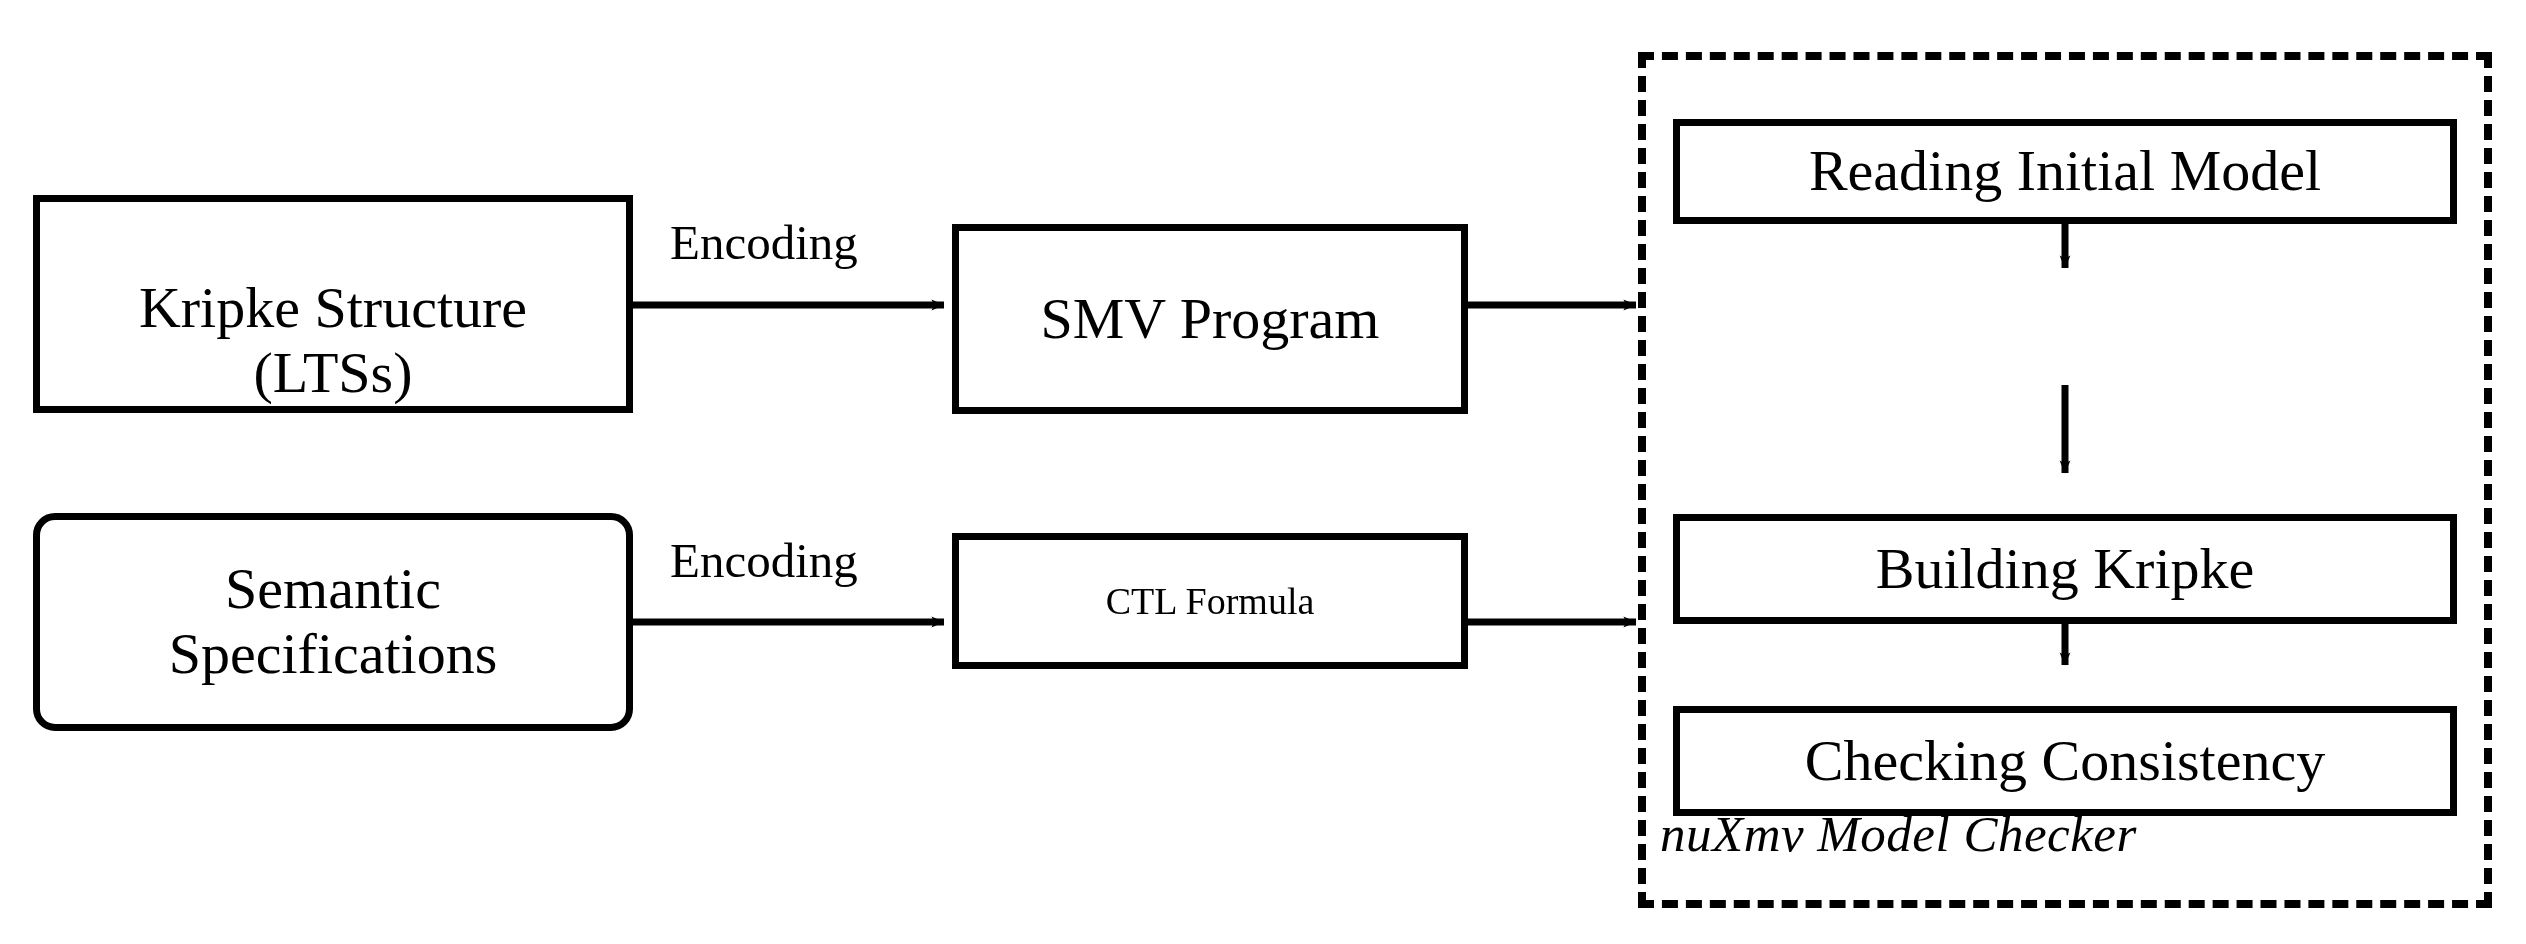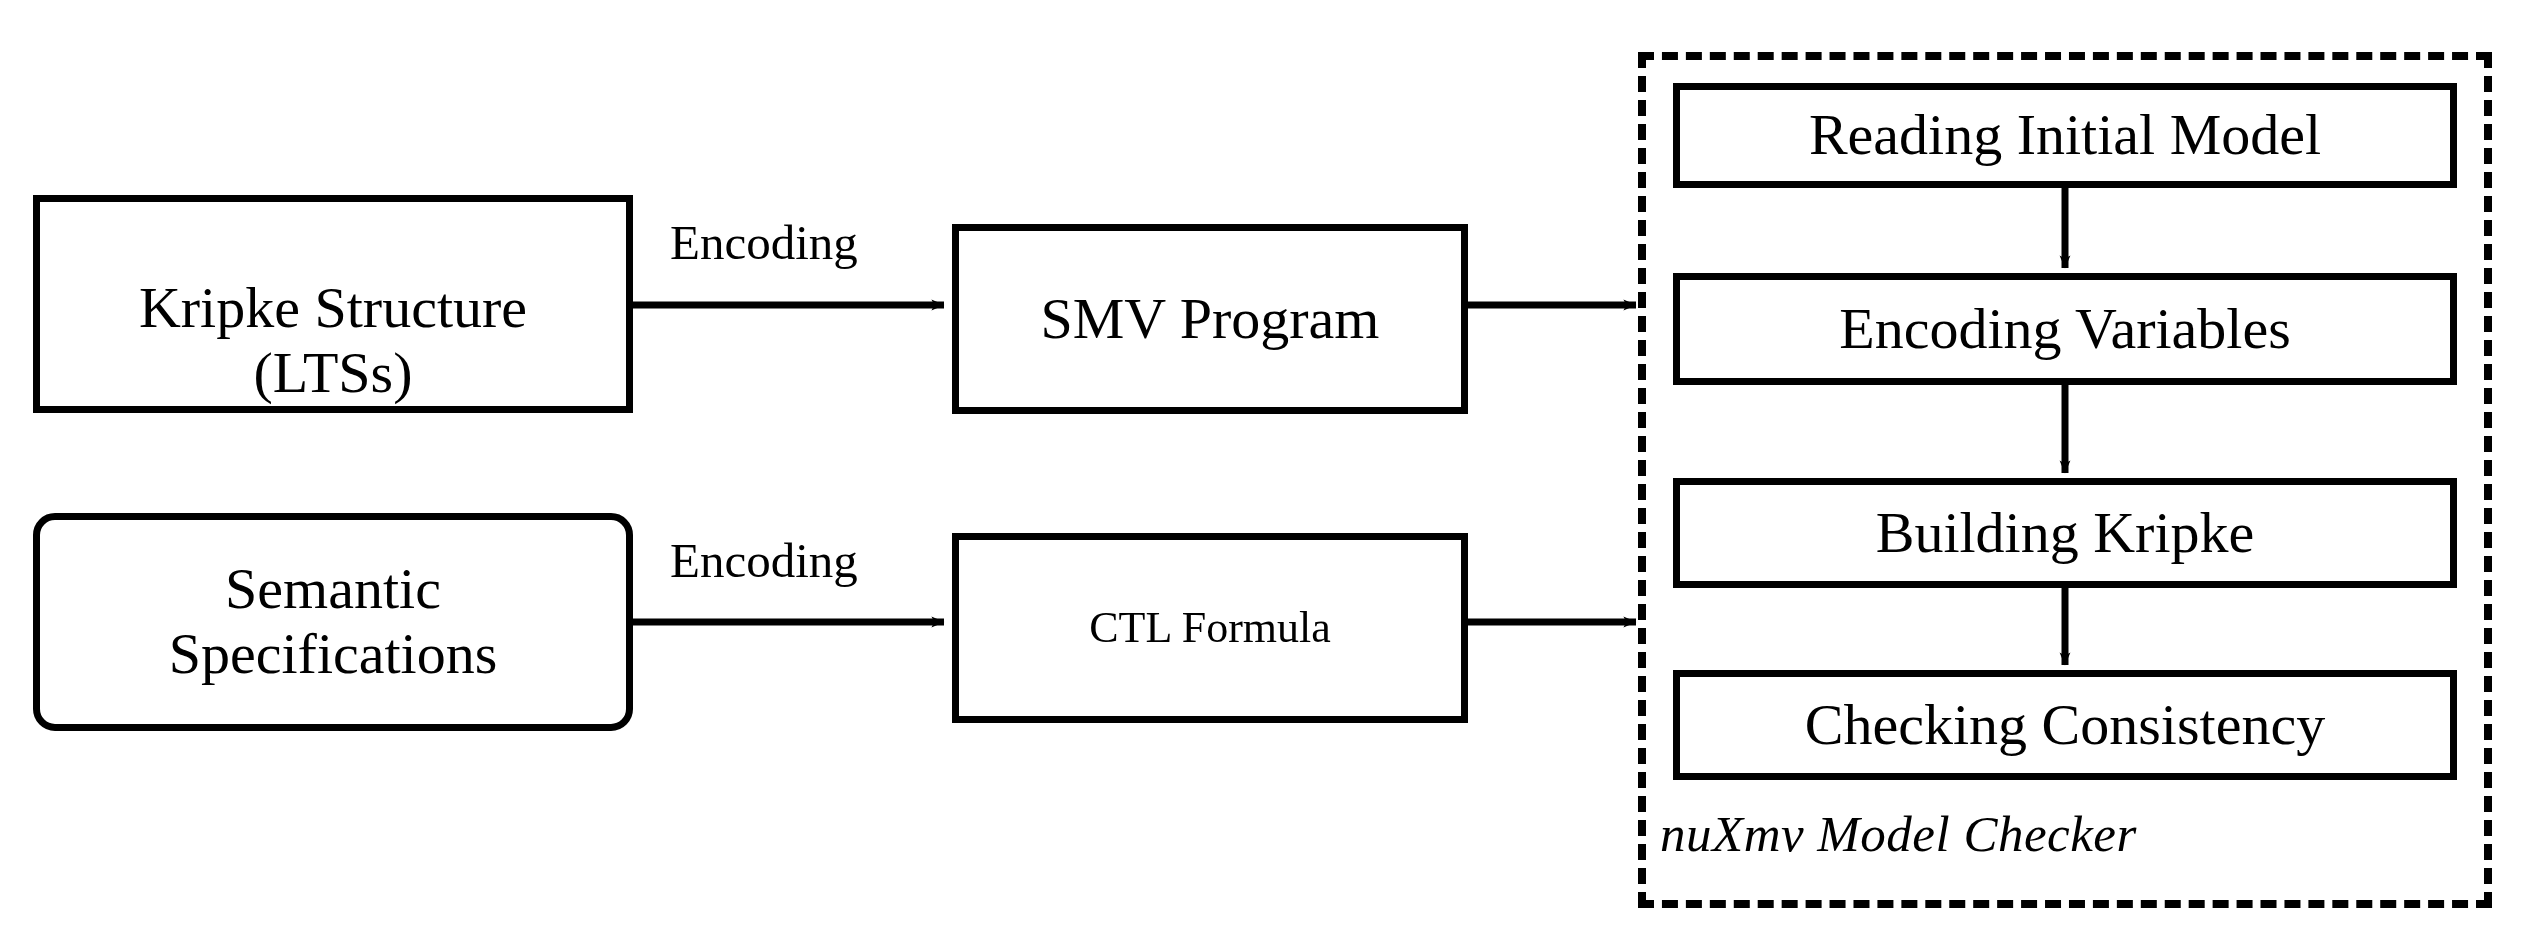--- a/index.html
+++ b/index.html
@@ -43,22 +43,22 @@
     left: 33px; top: 513px; width: 600px; height: 218px;
     font-size: 58px;
     border-radius: 22px;
   }
   
   #box-smv {
     left: 952px; top: 224px; width: 516px; height: 190px;
     font-size: 58px;
   }
   #box-ctl {
-    left: 952px; top: 533px; width: 516px; height: 190px;
-    font-size: 44px;
+    left: 952px; top: 533px; width: 516px; height: 136px;
+    font-size: 38px;
   }
   
   #checker-container {
     position: absolute;
     left: 1638px; top: 52px;
     width: 854px; height: 856px;
     box-sizing: border-box;
     border: 8px dashed #000000;
     background: transparent;
   }
@@ -72,20 +72,21 @@
     font-style: italic;
     font-family: "Liberation Serif", "DejaVu Serif", serif;
     letter-spacing: 0.5px;
   }
   
   .stage {
     left: 1673px;
     width: 784px;
     font-size: 58px;
     border-width: 7px;
+    margin-top: 36px;
   }
   #stage-0 { top: 83px;  height: 105px; }
   #stage-1 { top: 273px; height: 112px; }
   #stage-2 { top: 478px; height: 110px; }
   #stage-3 { top: 670px; height: 110px; }
 
   
   .conn-label {
     position: absolute;
     font-size: 49px;
@@ -165,23 +166,20 @@
   </div>
 
   <div class="conn-label" id="label-enc-1">Encoding</div>
   <div class="conn-label" id="label-enc-2">Encoding</div>
 
   <div id="checker-container"></div>
 
   <div class="box stage" id="stage-0">
     <span class="txt">Reading Initial Model</span>
   </div>
-  <div class="box stage" id="stage-1">
-    <span class="txt">Encoding Variables</span>
-  </div>
   <div class="box stage" id="stage-2">
     <span class="txt">Building Kripke</span>
   </div>
   <div class="box stage" id="stage-3">
     <span class="txt">Checking Consistency</span>
   </div>
 
   <div id="checker-label">nuXmv Model Checker</div>
 
 </div>

